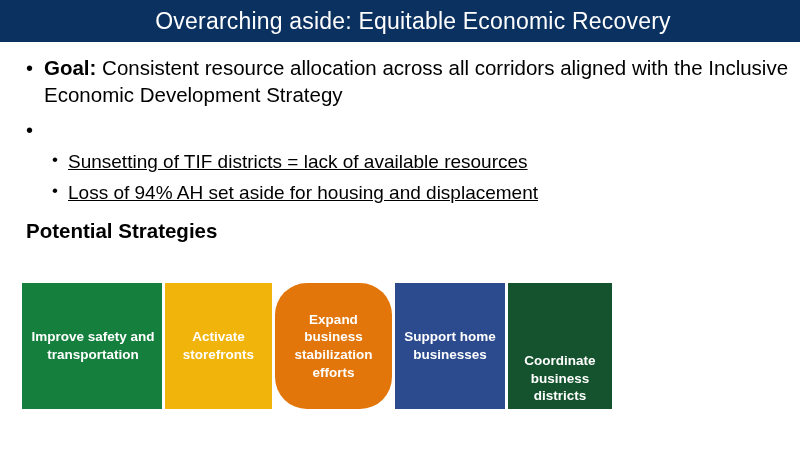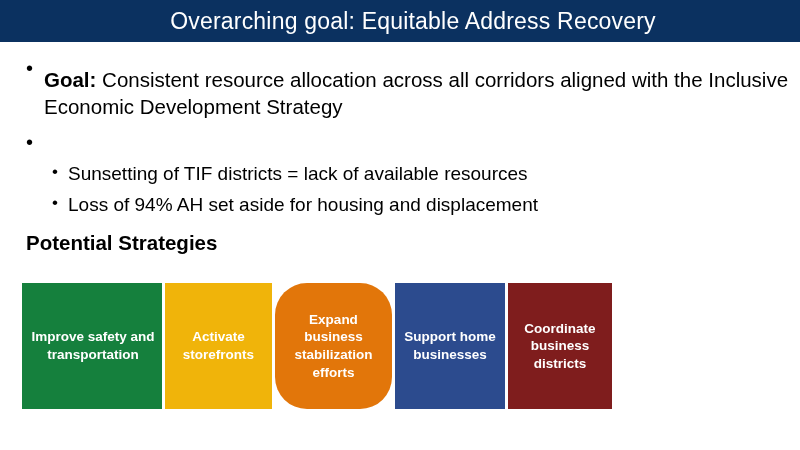--- a/index.html
+++ b/index.html
@@ -54,38 +54,38 @@
     font-size: 20.5px;
     color: #000000;
     line-height: 1.30;
   }
   .bullet-l1 .dot {
     width: 18px;
     flex: 0 0 18px;
     font-size: 20px;
     line-height: 1.30;
   }
-  .bullet-l1 .txt { flex: 1 1 auto; max-width: 745px; margin-top: 12px; }
+  .bullet-l1 .txt { flex: 1 1 auto; max-width: 745px; }
 
   .bullet-l2 {
     position: relative;
     display: flex;
     align-items: flex-start;
     margin: 0 0 0 52px;
     font-size: 19px;
     color: #000000;
     line-height: 1.34;
   }
   .bullet-l2 .dot {
     width: 16px;
     flex: 0 0 16px;
     font-size: 17px;
     line-height: 1.34;
   }
-  .bullet-l2 .txt { flex: 1 1 auto; }
+  .bullet-l2 .txt { flex: 1 1 auto; text-decoration: underline; }
 
   .lead { font-weight: bold; }
 
   .goal-block { padding-top: 13px; }
   .challenges-block { padding-top: 9px; }
   .sub-one { padding-top: 6px; }
   .sub-two { padding-top: 5px; }
 
   .section-heading {
     margin: 14px 10px 0 26px;
@@ -116,21 +116,21 @@
     line-height: 1.30;
     padding: 4px 5px;
     box-sizing: border-box;
   }
   .strategy-box .label { display: block; }
 </style>
 </head>
 <body style="background: rgb(255, 255, 255);">
 
 <div class="title-bar" style="background: rgb(11, 49, 96);">
-  <span class="title-text" style="color: rgb(255, 255, 255);">Overarching goal: Equitable Address Recovery</span>
+  <span class="title-text" style="color: rgb(255, 255, 255);">Overarching aside: Equitable Economic Recovery</span>
 </div>
 
 <div class="body-area">
 
   <div class="bullet-l1 goal-block">
     <span class="dot">•</span>
     <span class="txt"><span class="lead">Goal:</span><span> Consistent resource allocation across all corridors aligned with the Inclusive Economic Development Strategy</span></span>
   </div>
 
   <div class="bullet-l1 challenges-block">
@@ -155,18 +155,18 @@
     </div>
     <div class="strategy-box" style="background: rgb(240, 180, 10); flex: 0 0 107px; width: 107px; text-align: center;">
       <span class="label">Activate storefronts</span>
     </div>
     <div class="strategy-box" style="background: rgb(226, 118, 10); flex: 0 0 117px; width: 117px; border-radius: 32px;">
       <span class="label">Expand business stabilization efforts</span>
     </div>
     <div class="strategy-box" style="background: rgb(44, 75, 142); flex: 0 0 110px; width: 110px;">
       <span class="label">Support home businesses</span>
     </div>
-    <div class="strategy-box" style="background: #7f1d1d; flex: 0 0 104px; width: 104px;">
+    <div class="strategy-box" style="background: #14532d; flex: 0 0 104px; width: 104px; align-items: flex-end;">
       <span class="label">Coordinate business districts</span>
     </div>
   </div>
 
 </div>
 
 </body></html>

